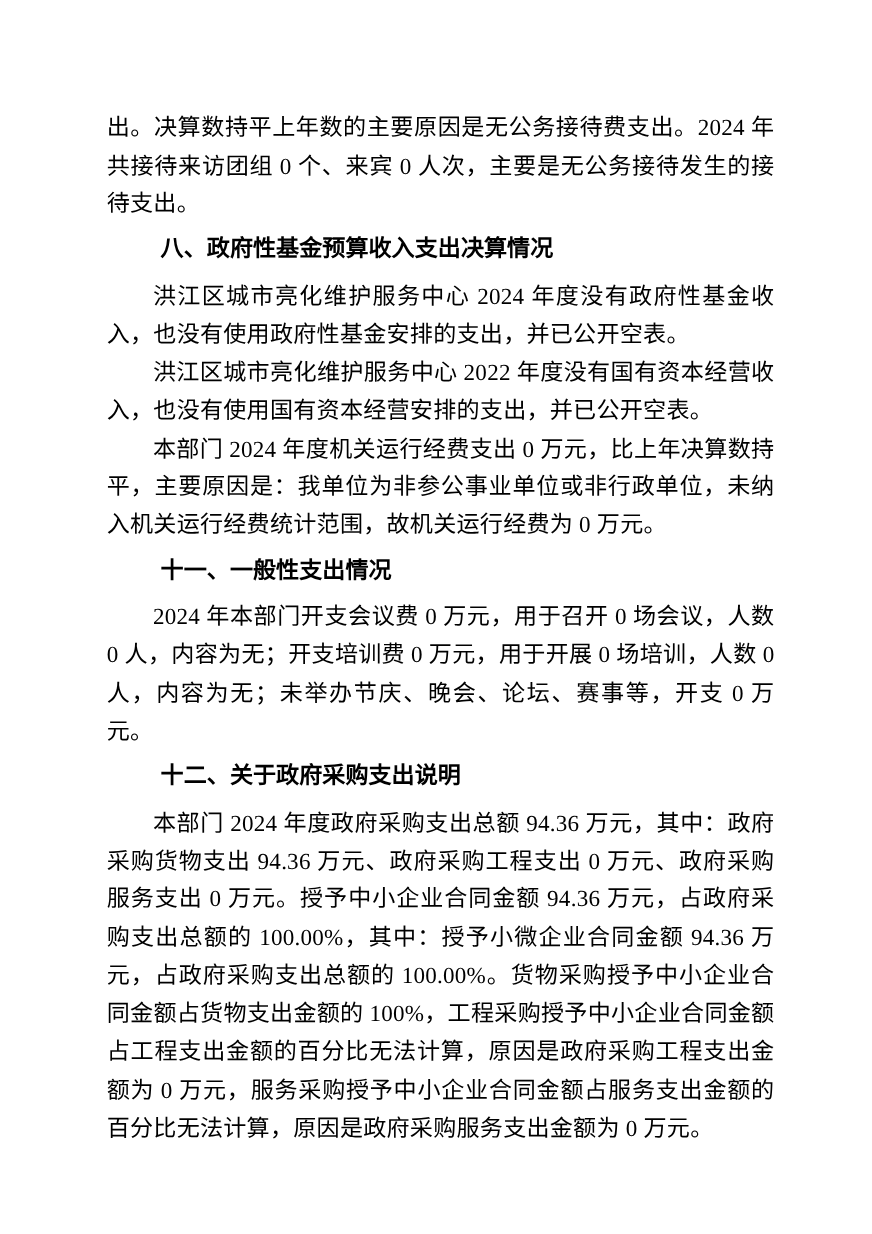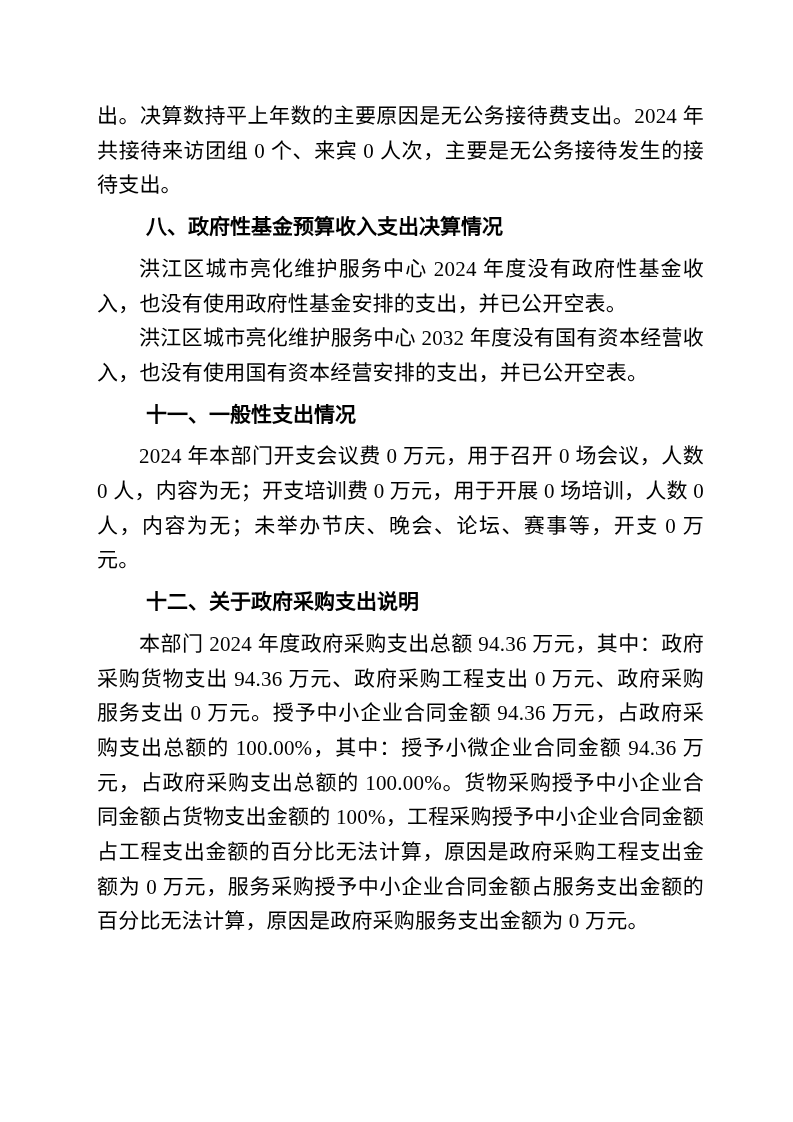--- a/index.html
+++ b/index.html
@@ -46,22 +46,23 @@
 </head>
 <body>
 
 <div class="page">
 
   <p class="body-para">出。决算数持平上年数的主要原因是无公务接待费支出。2024 年共接待来访团组 0 个、来宾 0 人次，主要是无公务接待发生的接待支出。</p>
 
   <h2 class="section-heading">八、政府性基金预算收入支出决算情况</h2>
   <p class="body-para indent">洪江区城市亮化维护服务中心 2024 年度没有政府性基金收入，也没有使用政府性基金安排的支出，并已公开空表。</p>
 
-  <p class="body-para indent">洪江区城市亮化维护服务中心 2032 年度没有国有资本经营收入，也没有使用国有资本经营安排的支出，并已公开空表。</p>
+  <p class="body-para indent">洪江区城市亮化维护服务中心 2022 年度没有国有资本经营收入，也没有使用国有资本经营安排的支出，并已公开空表。</p>
 
+  <p class="body-para indent">本部门 2024 年度机关运行经费支出 0 万元，比上年决算数持平，主要原因是：我单位为非参公事业单位或非行政单位，未纳入机关运行经费统计范围，故机关运行经费为 0 万元。</p>
 
   <h2 class="section-heading">十一、一般性支出情况</h2>
   <p class="body-para indent">2024 年本部门开支会议费 0 万元，用于召开 0 场会议，人数 0 人，内容为无；开支培训费 0 万元，用于开展 0 场培训，人数 0 人，内容为无；未举办节庆、晚会、论坛、赛事等，开支 0 万元。</p>
 
   <h2 class="section-heading">十二、关于政府采购支出说明</h2>
   <p class="body-para indent">本部门 2024 年度政府采购支出总额 94.36 万元，其中：政府采购货物支出 94.36 万元、政府采购工程支出 0 万元、政府采购服务支出 0 万元。授予中小企业合同金额 94.36 万元，占政府采购支出总额的 100.00%，其中：授予小微企业合同金额 94.36 万元，占政府采购支出总额的 100.00%。货物采购授予中小企业合同金额占货物支出金额的 100%，工程采购授予中小企业合同金额占工程支出金额的百分比无法计算，原因是政府采购工程支出金额为 0 万元，服务采购授予中小企业合同金额占服务支出金额的百分比无法计算，原因是政府采购服务支出金额为 0 万元。</p>
 
 
 </div>
 

